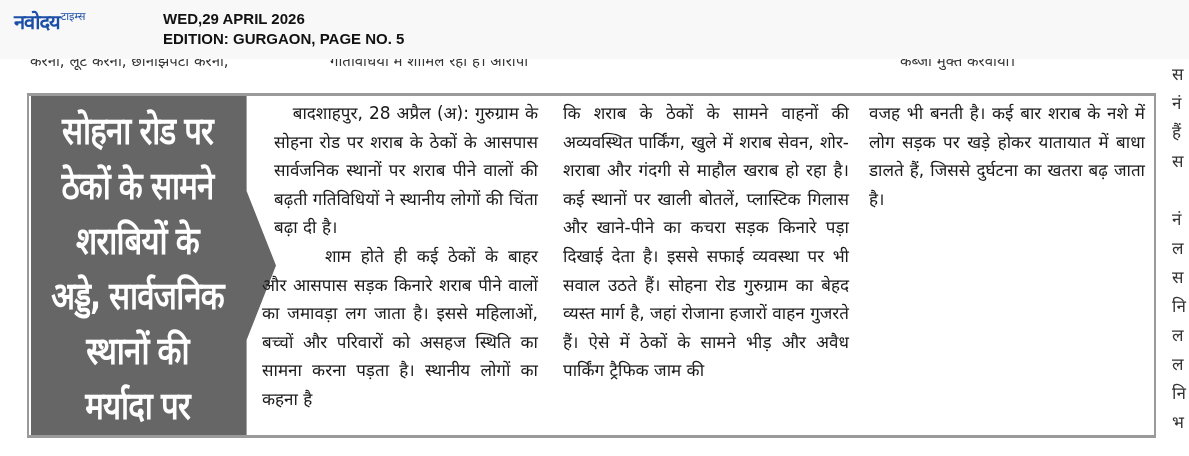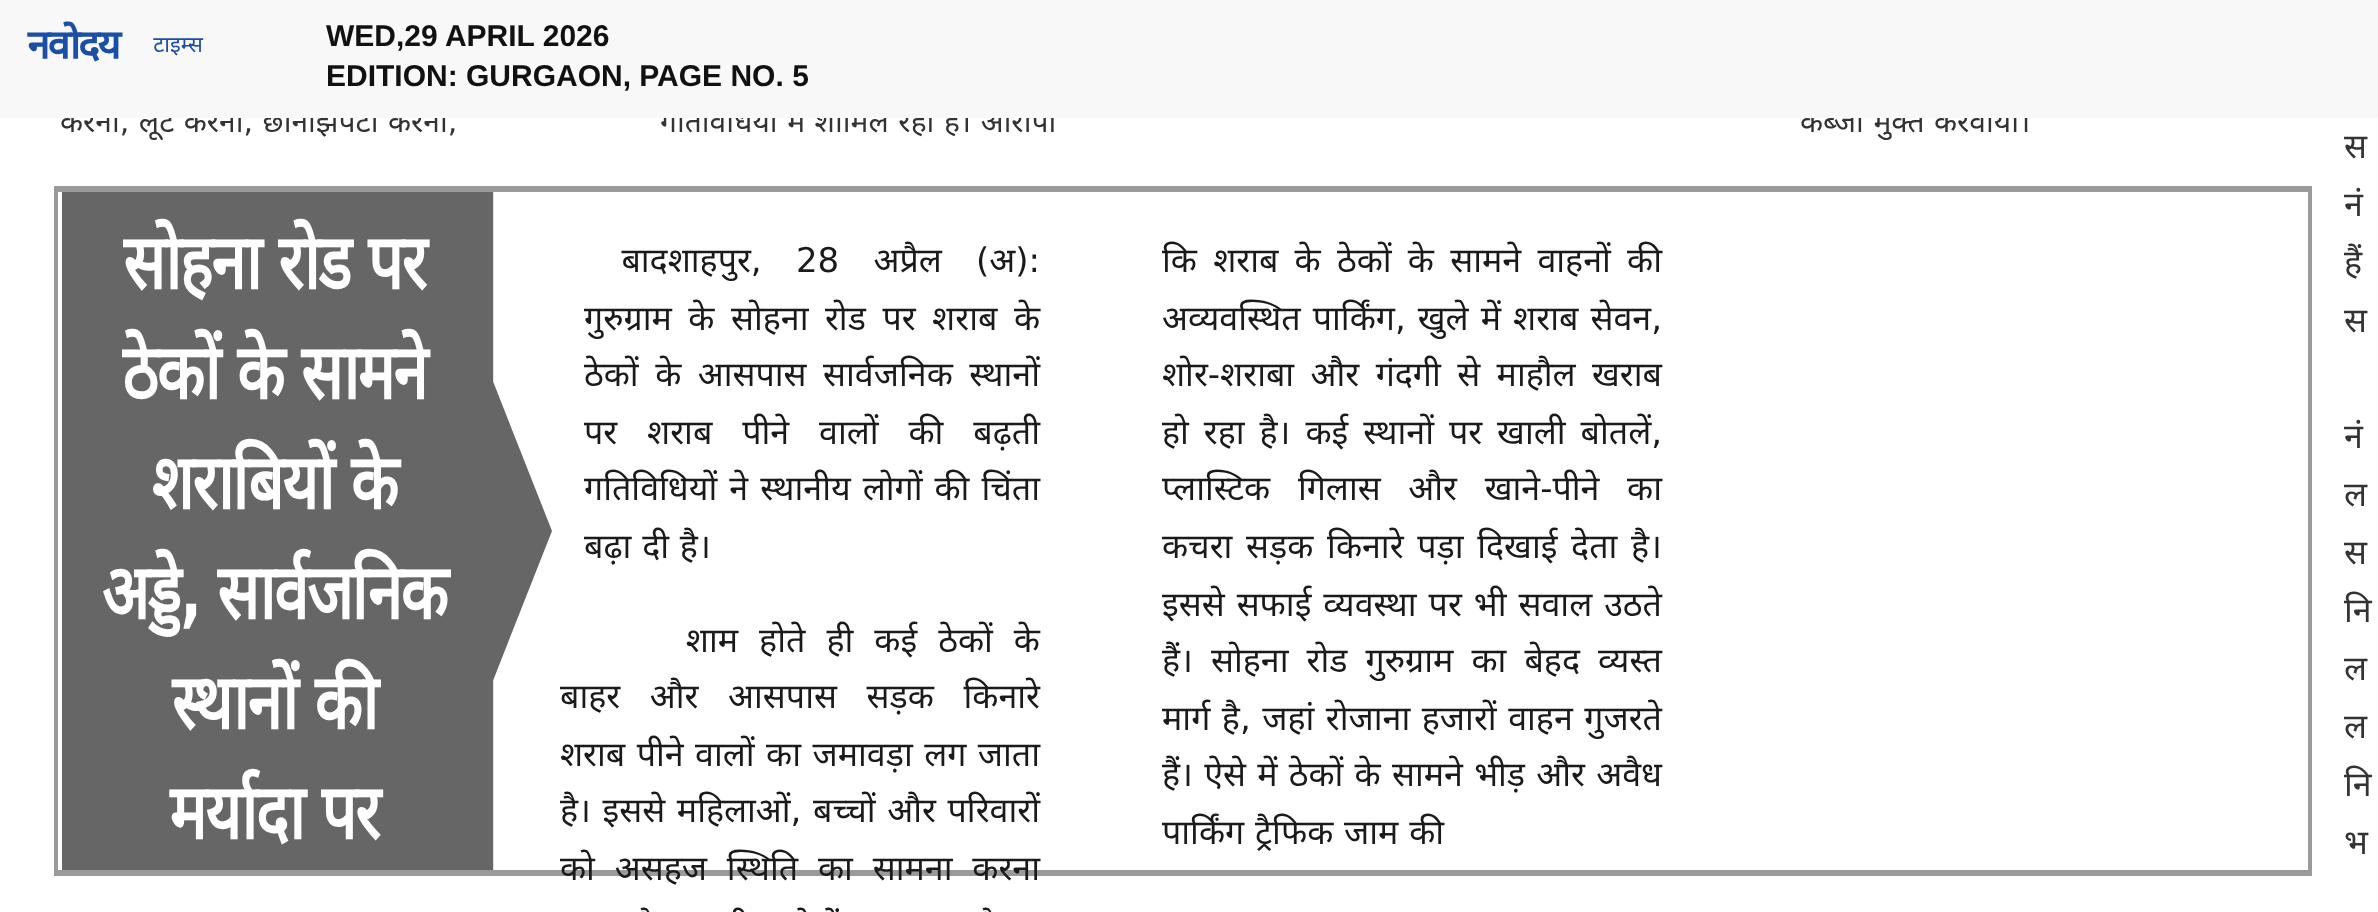--- a/index.html
+++ b/index.html
@@ -6,25 +6,25 @@
     body {
       width: 1189px; height: 456px; overflow: hidden; position: relative;
       background: #ffffff;
       font-family: "DejaVu Sans", sans-serif;
     }
     .header {
       position: absolute; left: 0; top: 0; width: 1189px; height: 59px;
       background: #f8f8f8; z-index: 5;
     }
     .logo {
-      position: absolute; left: 14px; top: 8px; display: flex; align-items: center;
+      position: absolute; left: 14px; top: 8px; display: flex; align-items: flex-start;
       color: #1b4fa6;
     }
     .logo-main { font-size: 20px; font-weight: bold; letter-spacing: -1px; }
-    .logo-sub { font-size: 11px; margin-left: 17px; }
+    .logo-sub { font-size: 11px; margin-left: 1px; }
     .meta {
       position: absolute; left: 163px; top: 9px; color: #111;
       font-family: "Liberation Sans", sans-serif; font-weight: bold; font-size: 15px; line-height: 20px;
     }
     .top-strip {
       position: absolute; left: 30px; top: 52px; width: 1130px; height: 18px;
       font-size: 15px; color: #333; white-space: nowrap; overflow: hidden;
       letter-spacing: 0px; line-height: 18px; clip-path: inset(7px 0 0 0);
     }
     .top-strip span { position: absolute; top: 0; text-align: right; }
@@ -46,21 +46,21 @@
     .headline-text {
       position: absolute; left: 31px; top: 104px; width: 213px; z-index: 2;
       color: #fff; font-weight: bold; font-size: 38px; line-height: 55px;
       text-align: center; letter-spacing: -1px; font-family: "DejaVu Sans Condensed","DejaVu Sans", sans-serif;
       transform: scaleX(0.82); transform-origin: center top;
     }
     .body-col {
       position: absolute; top: 99px; font-size: 17px; line-height: 28.6px; color: #1a1a1a;
       text-align: justify; z-index: 2;
     }
-    .body-col p { margin: 18px; text-indent: 1.8em; }
+    .body-col p { margin: 0; text-indent: 1.8em; }
     .col1 { left: 252px; width: 286px; }
     .col2 { left: 563px; width: 286px; }
     .col3 { left: 869px; width: 276px; }
   </style>
 </head>
 <body>
 
 <div class="header">
   <div class="logo">
     <span class="logo-main">नवोदय</span>
@@ -83,20 +83,21 @@
 <div class="headline-text">सोहना रोड पर ठेकों के सामने शराबियों के अड्डे, सार्वजनिक स्थानों की मर्यादा पर सवाल</div>
 
 <div class="body-col col1">
   <p style="padding-left:22px;text-indent:1.1em">बादशाहपुर, 28 अप्रैल (अ): गुरुग्राम के सोहना रोड पर शराब के ठेकों के आसपास सार्वजनिक स्थानों पर शराब पीने वालों की बढ़ती गतिविधियों ने स्थानीय लोगों की चिंता बढ़ा दी है।</p>
   <p style="padding-left:10px;text-indent:3.7em">शाम होते ही कई ठेकों के बाहर और आसपास सड़क किनारे शराब पीने वालों का जमावड़ा लग जाता है। इससे महिलाओं, बच्चों और परिवारों को असहज स्थिति का सामना करना पड़ता है। स्थानीय लोगों का कहना है</p>
 </div>
 <div class="body-col col2">
   <p style="text-indent:0">कि शराब के ठेकों के सामने वाहनों की अव्यवस्थित पार्किंग, खुले में शराब सेवन, शोर-शराबा और गंदगी से माहौल खराब हो रहा है। कई स्थानों पर खाली बोतलें, प्लास्टिक गिलास और खाने-पीने का कचरा सड़क किनारे पड़ा दिखाई देता है। इससे सफाई व्यवस्था पर भी सवाल उठते हैं। सोहना रोड गुरुग्राम का बेहद व्यस्त मार्ग है, जहां रोजाना हजारों वाहन गुजरते हैं। ऐसे में ठेकों के सामने भीड़ और अवैध पार्किंग ट्रैफिक जाम की</p>
 </div>
 <div class="body-col col3">
+  <p style="text-indent:0">वजह भी बनती है। कई बार शराब के नशे में लोग सड़क पर खड़े होकर यातायात में बाधा डालते हैं, जिससे दुर्घटना का खतरा बढ़ जाता है।</p>
 </div>
 
 <div class="right-frag">
   <div>स</div>
   <div>नं</div>
   <div>हैं</div>
   <div>स</div>
   <div>&nbsp;</div>
   <div>नं</div>
   <div>ल</div>

